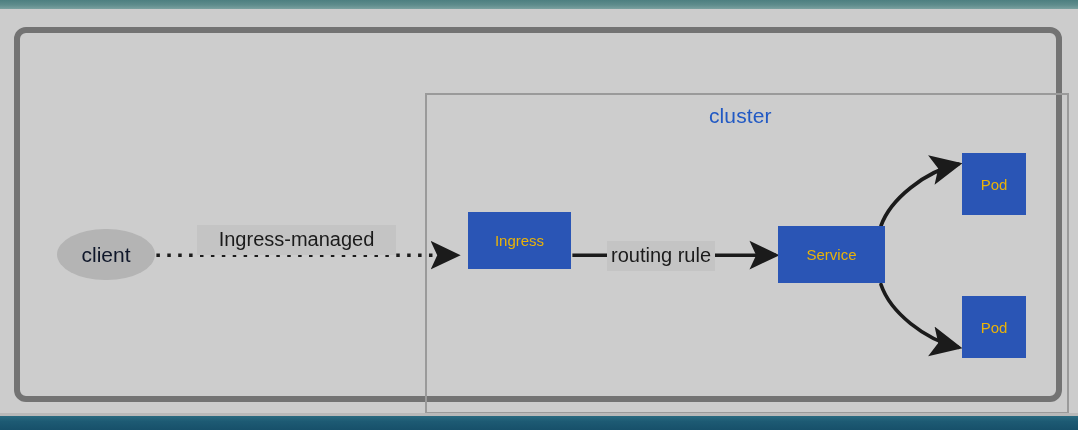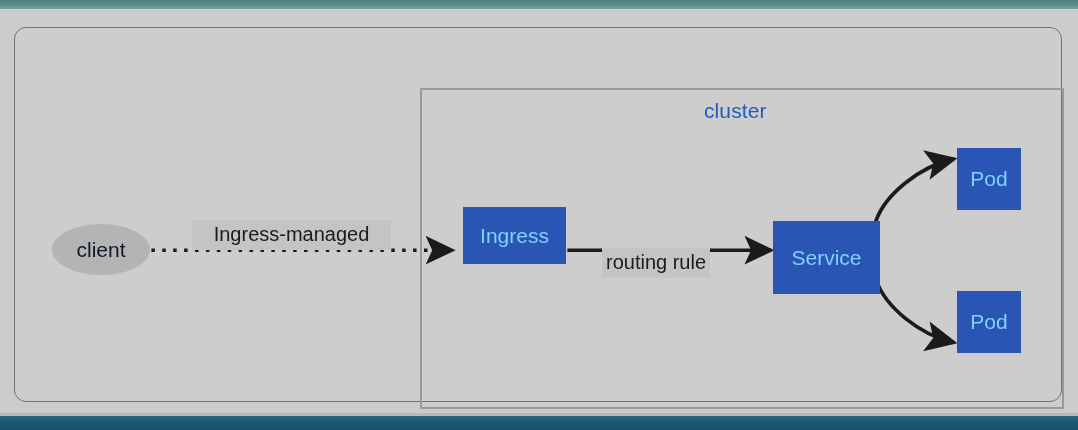--- a/index.html
+++ b/index.html
@@ -37,21 +37,21 @@
     left: 0; bottom: 14px;
     width: 1078px; height: 3px;
     background: #b9b9b9;
   }
   
   .panel {
     position: absolute;
     left: 14px; top: 27px;
     width: 1048px; height: 375px;
     background: #cdcdcd;
-    border: 1px solid #737373;
+    border: 6px solid #737373;
     border-radius: 12px;
     box-sizing: border-box;
   }
   
   .cluster-box {
     position: absolute;
     left: 405px; top: 60px;
     width: 644px; height: 321px;
     border: 2px solid #9a9a9a;
     box-sizing: border-box;
@@ -79,46 +79,46 @@
     color: #0f172a;
     box-sizing: border-box;
   }
   
   .node {
     position: absolute;
     background: #2a55b5;
     display: flex;
     align-items: center;
     justify-content: center;
-    color: #7dd3fc;
-    font-size: 21px;
+    color: #eab308;
+    font-size: 15px;
     box-sizing: border-box;
   }
   .node-ingress { left: 448px; top: 179px; width: 103px; height: 57px; }
-  .node-service { left: 758px; top: 193px; width: 107px; height: 73px; }
+  .node-service { left: 758px; top: 193px; width: 107px; height: 57px; }
   .node-pod-top { left: 942px; top: 120px; width: 64px; height: 62px; }
   .node-pod-bottom { left: 942px; top: 263px; width: 64px; height: 62px; }
   
   .edge-label {
     position: absolute;
     background: #c4c4c4;
     color: #1b1b1b;
     font-size: 20px;
     text-align: center;
     line-height: 1.28;
     white-space: nowrap;
     padding: 2px 4px;
     box-sizing: border-box;
   }
   .label-lb {
     left: 177px; top: 192px;
     width: 199px;
   }
   .label-routing {
-    left: 587px; top: 220px;
+    left: 587px; top: 208px;
   }
   
   .connectors {
     position: absolute;
     left: 0; top: 0;
     width: 1078px; height: 430px;
     pointer-events: none;
   }
 </style>
 </head>

